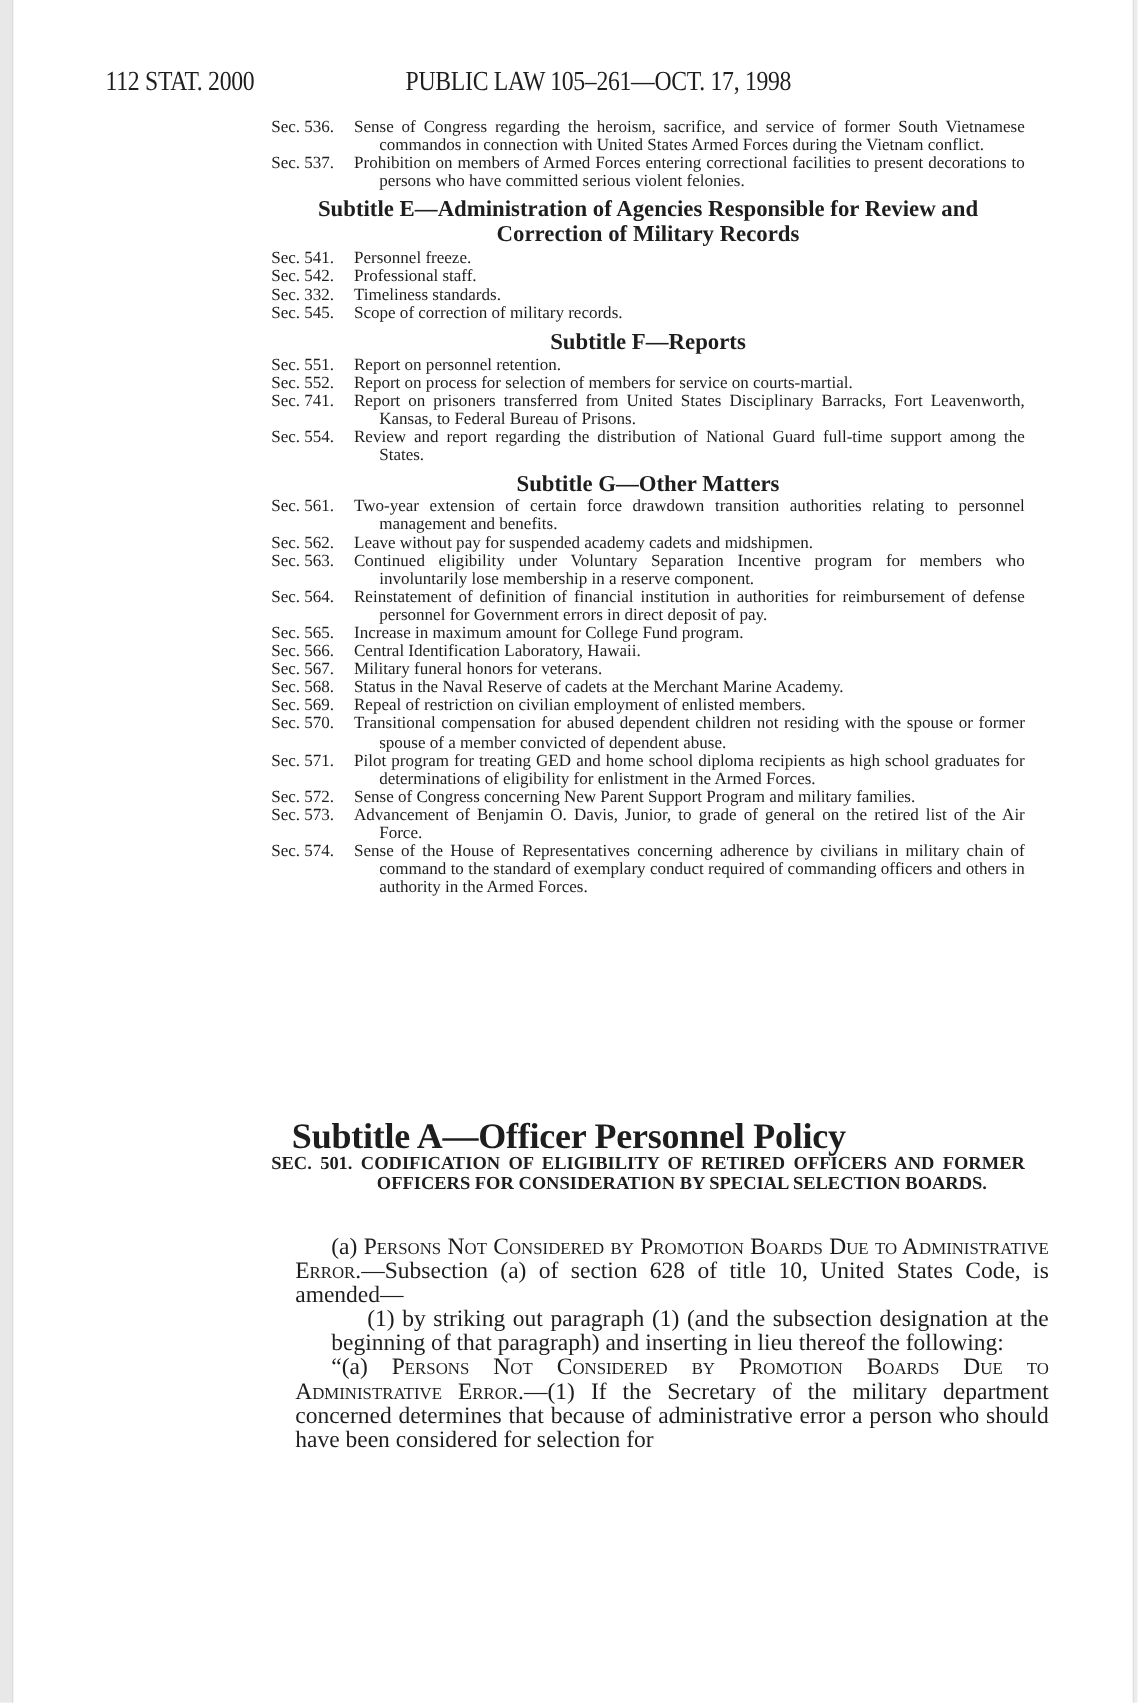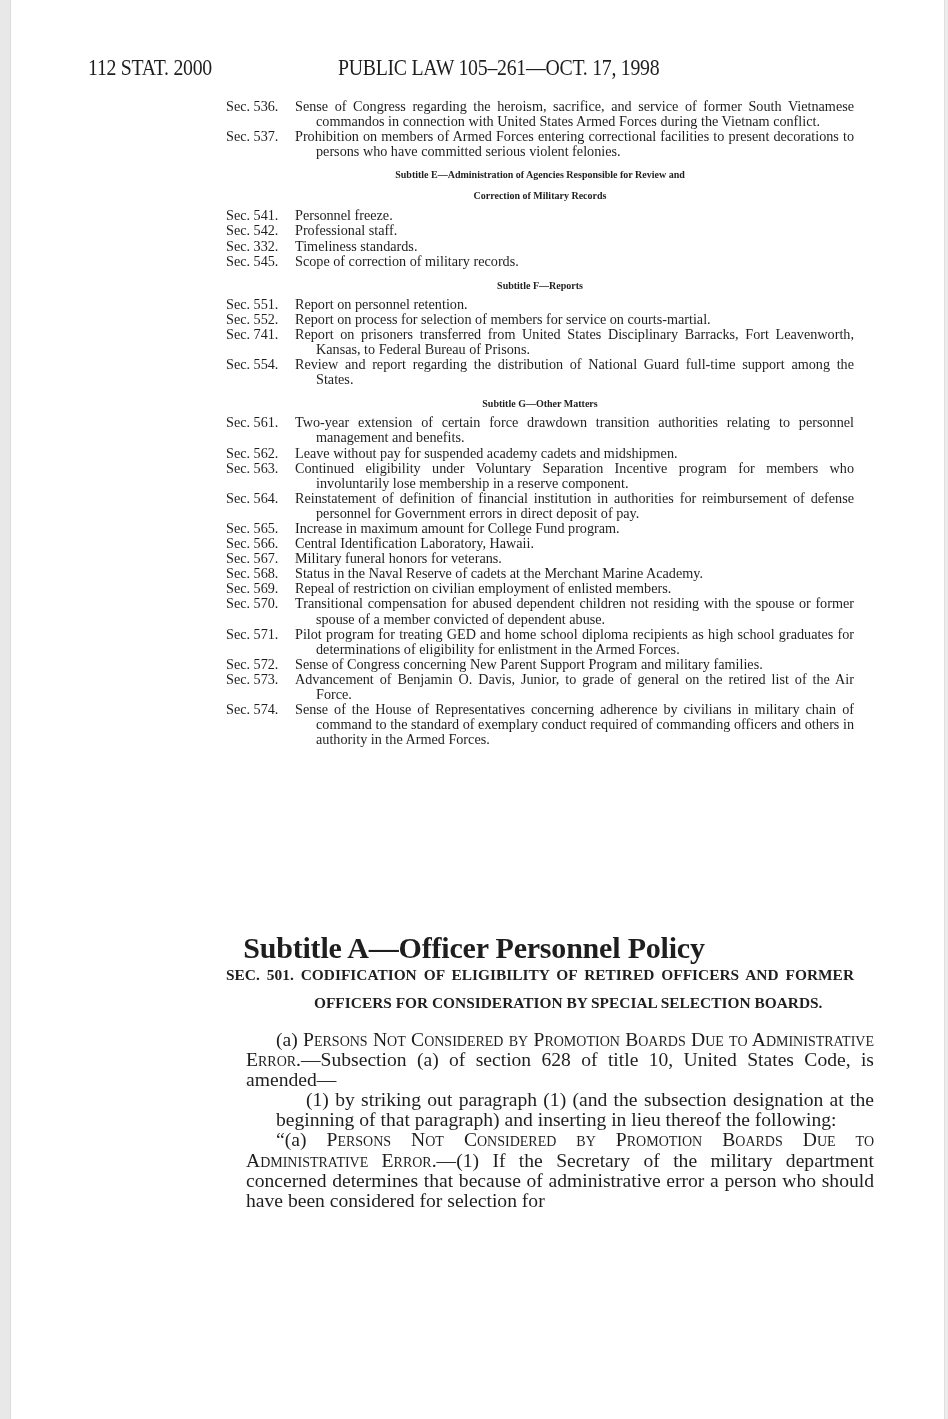--- a/index.html
+++ b/index.html
@@ -12,27 +12,27 @@
   .left-strip { position: absolute; left: 0; top: 0; width: 10px; height: 1419px; background: #e8e8e8; border-right: 1px solid #dcdcdc; }
   .right-strip { position: absolute; right: 0; top: 0; width: 3px; height: 1419px; background: #ececec; border-left: 1px solid #e0e0e0; }
 
   .running-head { position: absolute; top: 55px; left: 0; width: 780px; height: 30px; font-size: 23px; }
   .folio { position: absolute; left: 88px; top: 0; letter-spacing: -0.3px; transform: scaleX(0.86); transform-origin: left top; }
   .law-title { position: absolute; left: 338px; top: 0; letter-spacing: -0.3px; transform: scaleX(0.86); transform-origin: left top; white-space: nowrap; }
 
   .toc { position: absolute; left: 226px; top: 99px; width: 628px; font-size: 14.2px; line-height: 15.1px; }
   .toc-entry { padding-left: 90px; text-indent: -90px; text-align: justify; }
   .toc-entry .sec-num { display: inline-block; width: 69px; text-indent: 0; }
-  .toc-subtitle { text-align: center; font-weight: bold; font-size: 10px; line-height: 20px; margin: 7px 0 1px 0; }
+  .toc-subtitle { text-align: center; font-weight: bold; font-size: 19px; line-height: 20px; margin: 7px 0 1px 0; }
   .toc-subtitle.two-line { line-height: 21px; margin: 5px 0 2px 0; }
 
   .subtitle-heading { position: absolute; top: 906px; left: 0; width: 1080px; text-align: center; font-size: 30px; font-weight: bold; letter-spacing: -0.2px; }
   .subtitle-heading span { display: inline-block; margin-top: 25px; }
 
-  .sec-heading { position: absolute; left: 226px; top: 961px; width: 628px; font-size: 15.4px; font-weight: bold; line-height: 28px; }
+  .sec-heading { position: absolute; left: 226px; top: 961px; width: 628px; font-size: 15.4px; font-weight: bold; line-height: 17px; }
   .sec-heading .hd-line { padding-left: 88px; text-indent: -88px; text-align: justify; }
 
   .body-text { position: absolute; left: 226px; top: 1030px; width: 628px; font-size: 19.6px; line-height: 20.1px; margin-left: 20px; }
   .para { text-align: justify; }
   .para.indent1 { text-indent: 30px; }
   .para.indent2 { padding-left: 30px; text-indent: 30px; }
   .sc { font-variant: small-caps; }
 </style>
 </head>
 <body>

